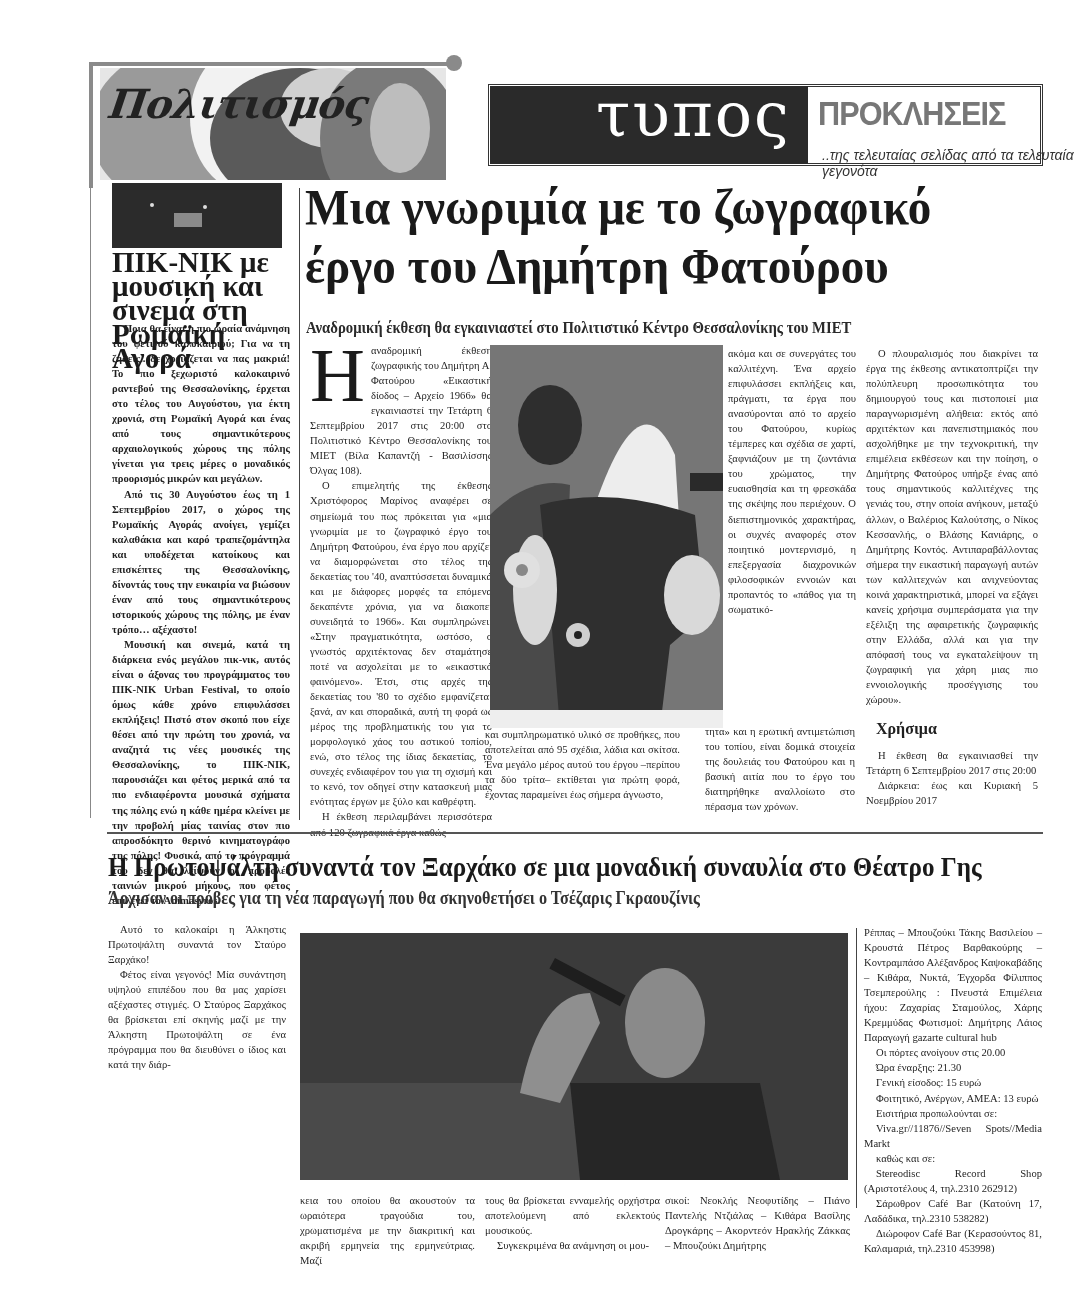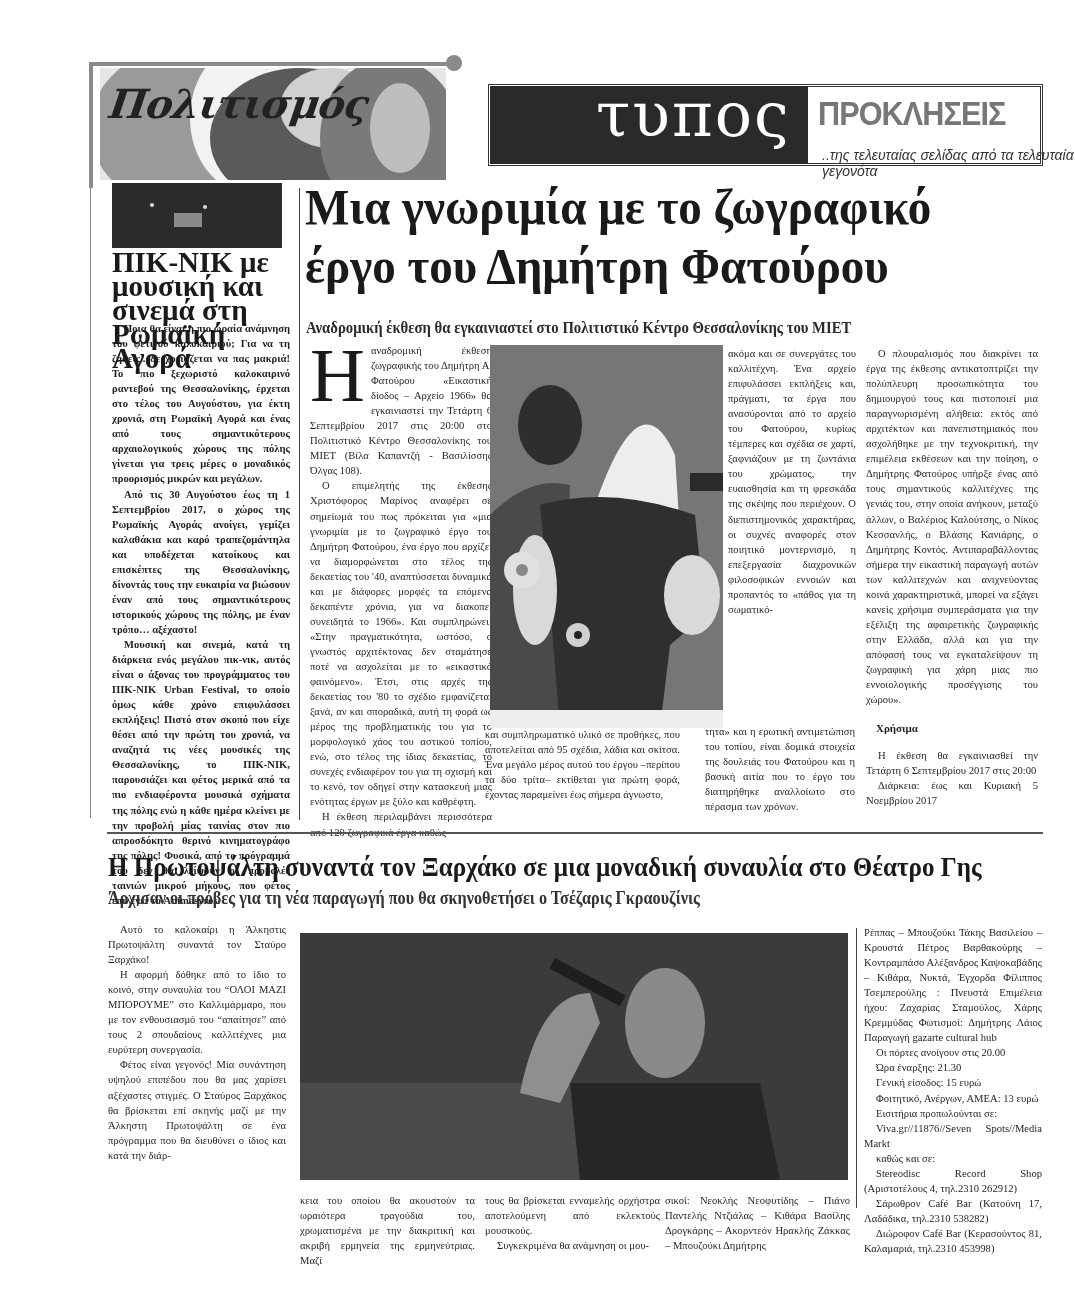--- a/index.html
+++ b/index.html
@@ -27,21 +27,21 @@
   
   .main-title{left:305px;top:178px;width:740px;font-weight:bold;font-size:50px;line-height:59px;transform:scaleX(0.94);transform-origin:left;color:#1a1a1a;}
   .main-sub{left:306px;top:319px;font-weight:bold;font-size:16px;color:#2a2a2a;transform:scaleX(0.92);transform-origin:left;}
   .col1{left:310px;top:343px;width:182px;}
   .dropcap{float:left;font-size:76px;line-height:60px;margin:2px 6px 0 0;font-weight:normal;color:#1a1a1a;}
   .painting{left:490px;top:345px;width:233px;height:383px;background:#6e6e6e;overflow:hidden;}
   .col2b{left:485px;top:727px;width:195px;}
   .col3{left:728px;top:346px;width:128px;}
   .col3b{left:705px;top:724px;width:150px;}
   .col4{left:866px;top:346px;width:172px;}
-  .useful{font-weight:bold;font-size:11px;margin:14px 0 12px 10px;}
+  .useful{font-weight:bold;font-size:16px;margin:14px 0 12px 10px;}
   
   .b-title{left:108px;top:852px;font-weight:bold;font-size:27px;color:#1a1a1a;transform:scaleX(0.93);transform-origin:left;white-space:nowrap;}
   .b-sub{left:108px;top:888px;font-weight:bold;font-size:18px;color:#333;transform:scaleX(0.9);transform-origin:left;white-space:nowrap;}
   .b-col1{left:108px;top:922px;width:178px;}
   .concert-photo{left:300px;top:933px;width:548px;height:247px;background:#3a3a3a;overflow:hidden;}
   .b-col2{left:300px;top:1193px;width:175px;font-family:Liberation Serif, serif;}
   .b-col3{left:485px;top:1193px;width:175px;}
   .b-col4{left:665px;top:1193px;width:185px;}
   .b-col5{left:864px;top:925px;width:178px;}
   .b-rule{left:856px;top:928px;width:1px;height:280px;background:#444;}
@@ -128,21 +128,20 @@
   <p>Διάρκεια: έως και Κυριακή 5 Νοεμβρίου 2017</p>
 </div>
 
 <div class="abs h-rule"></div>
 
 <div class="abs b-title">Η Πρωτοψάλτη συναντά τον Ξαρχάκο σε μια μοναδική συναυλία στο Θέατρο Γης</div>
 <div class="abs b-sub">Άρχισαν οι πρόβες για τη νέα παραγωγή που θα σκηνοθετήσει ο Τσέζαρις Γκραουζίνις</div>
 
 <div class="abs body b-col1">
   <p>Αυτό το καλοκαίρι η Άλκηστις Πρωτοψάλτη συναντά τον Σταύρο Ξαρχάκο!</p>
-  <p>Η αφορμή δόθηκε από το ίδιο το κοινό, στην συναυλία του “ΟΛΟΙ ΜΑΖΙ ΜΠΟΡΟΥΜΕ” στο Καλλιμάρμαρο, που με τον ενθουσιασμό του “απαίτησε” από τους 2 σπουδαίους καλλιτέχνες μια ευρύτερη συνεργασία.</p>
   <p>Φέτος είναι γεγονός! Μία συνάντηση υψηλού επιπέδου που θα μας χαρίσει αξέχαστες στιγμές.  Ο Σταύρος Ξαρχάκος θα βρίσκεται επί σκηνής μαζί με την Άλκηστη Πρωτοψάλτη σε ένα πρόγραμμα που θα διευθύνει ο ίδιος και κατά την διάρ-</p>
 </div>
 
 <div class="abs concert-photo">
   <svg width="548" height="247" viewBox="0 0 548 247">
     <rect width="548" height="247" fill="#3b3b3b"></rect>
     <rect x="0" y="150" width="300" height="97" fill="#4a4a4a"></rect>
     <ellipse cx="365" cy="90" rx="40" ry="55" fill="#8a8a8a"></ellipse>
     <path d="M220 160 Q240 60 290 60 L300 90 L260 170Z" fill="#8f8f8f"></path>
     <path d="M270 150 L460 150 L480 247 L280 247Z" fill="#262626"></path>

